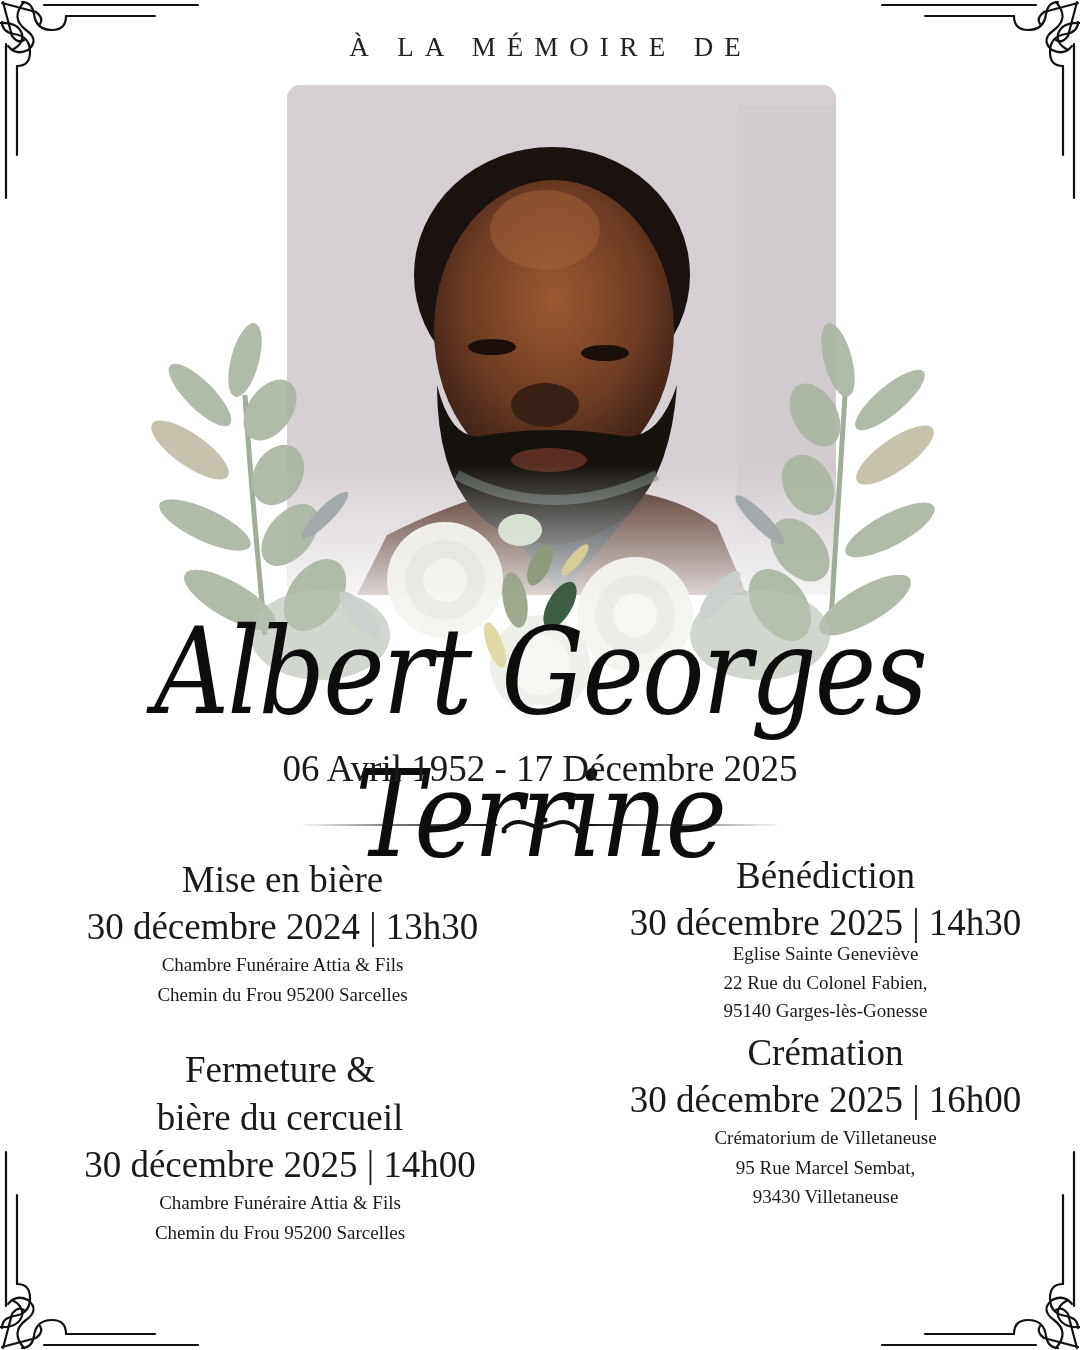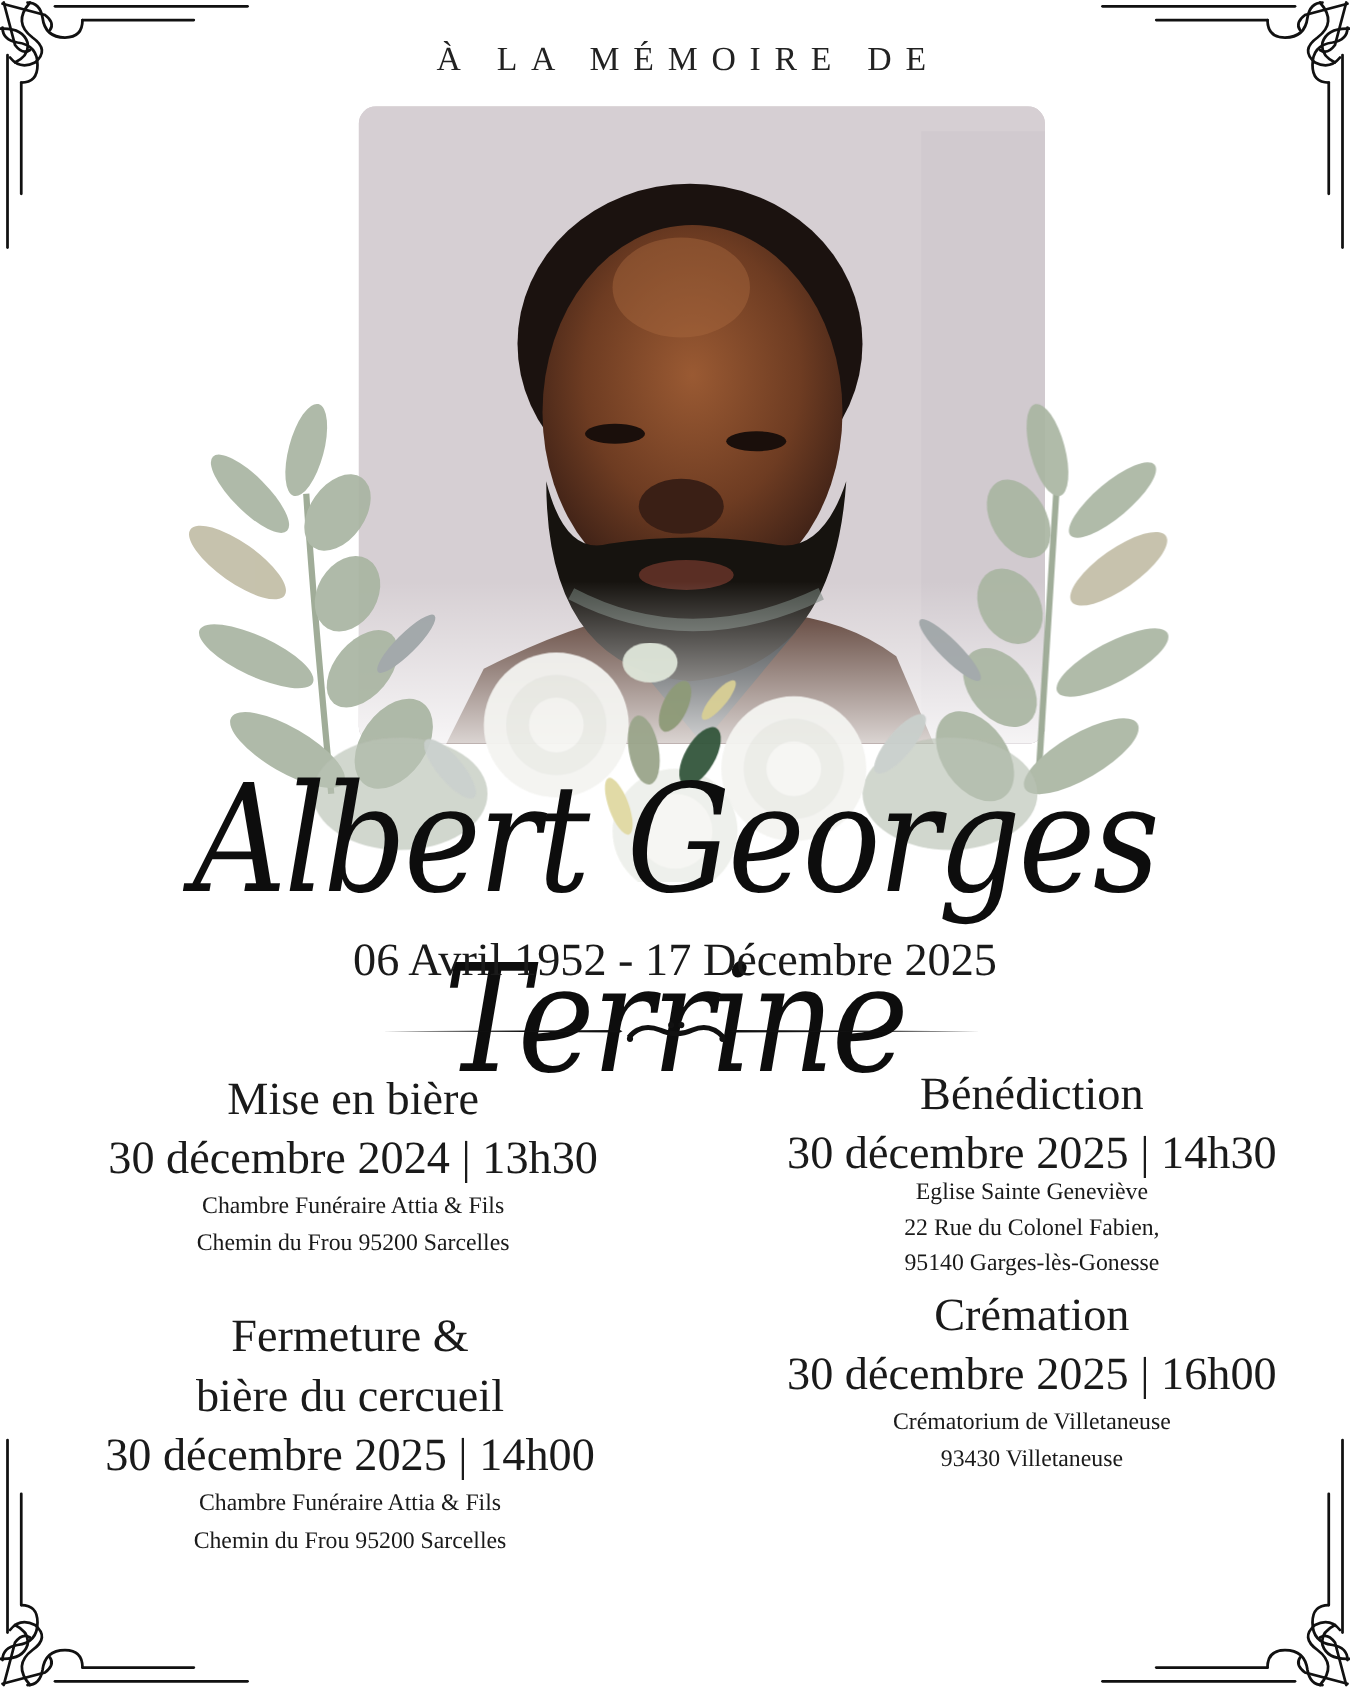--- a/index.html
+++ b/index.html
@@ -259,14 +259,15 @@
   <div class="title">bière du cercueil</div>
   <div class="when">30 décembre 2025 | 14h00</div>
   <div class="where">Chambre Funéraire Attia &amp; Fils</div>
   <div class="where">Chemin du Frou 95200 Sarcelles</div>
 </div>
 
 <div class="event ev-crem">
   <div class="title">Crémation</div>
   <div class="when">30 décembre 2025 | 16h00</div>
   <div class="where">Crématorium de Villetaneuse</div>
+  <div class="where">95 Rue Marcel Sembat,</div>
   <div class="where">93430 Villetaneuse</div>
 </div>
 
 </body></html>

